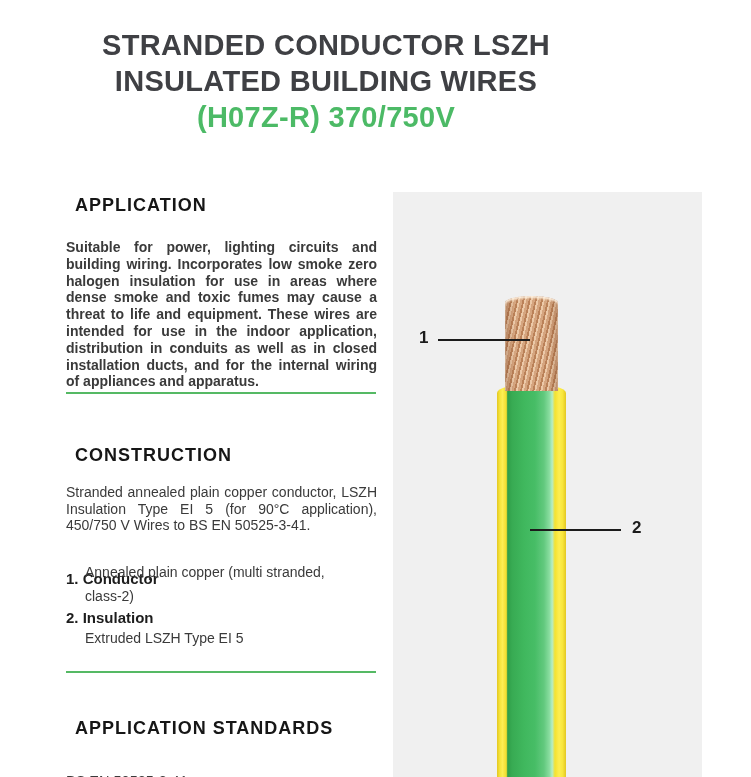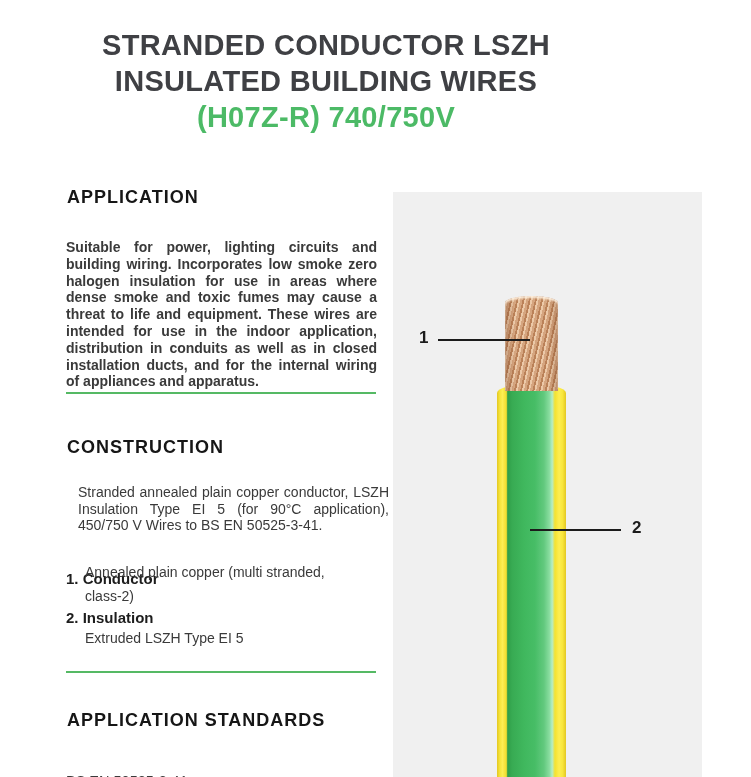--- a/index.html
+++ b/index.html
@@ -32,21 +32,21 @@
     color: #3f4044;
     white-space: nowrap;
     text-align: center;
   }
   .title-line.green { color: #4cba66; }
 
   
   .section-heading {
     position: absolute;
     left: 67px;
-    margin: 0;
+    margin: 8px;
     font-size: 18px;
     font-weight: 700;
     letter-spacing: 1px;
     color: #161616;
     white-space: nowrap;
   }
   .heading-application  { top: 187px; }
   .heading-construction { top: 437px; }
   .heading-standards    { top: 710px; text-align: center; }
 
@@ -54,21 +54,21 @@
   .body-text {
     position: absolute;
     left: 66px;
     width: 311px;
     font-size: 14px;
     line-height: 16.8px;
     color: #3a3a3a;
     text-align: justify;
   }
   .application-body  { top: 225px; font-weight: bold; }
-  .construction-intro { top: 470px; line-height: 16.5px; margin-left: 12px; }
+  .construction-intro { top: 470px; line-height: 16.5px; }
 
   .standards-body {
     position: absolute;
     left: 66px;
     top: 773px;
     font-size: 14.5px;
     color: #3a3a3a;
     white-space: nowrap;
   }
 
@@ -168,21 +168,21 @@
   .callout2-line { left: 137px; top: 337px; width: 91px; }
 </style>
 </head>
 <body>
 
 <div class="page">
 
   <header class="title-block">
     <div class="title-line">STRANDED CONDUCTOR LSZH</div>
     <div class="title-line">INSULATED BUILDING WIRES</div>
-    <div class="title-line green">(H07Z-R) 740/750V</div>
+    <div class="title-line green">(H07Z-R) 370/750V</div>
   </header>
 
   <h2 class="section-heading heading-application">APPLICATION</h2>
   <p class="body-text application-body">Suitable for power, lighting circuits and building wiring. Incorporates low smoke zero halogen insulation for use in areas where dense smoke and toxic fumes may cause a threat to life and equipment. These wires are intended for use in the indoor application, distribution in conduits as well as in closed installation ducts, and for the internal wiring of appliances and apparatus.</p>
 
   <div class="divider divider-1"></div>
 
   <h2 class="section-heading heading-construction">CONSTRUCTION</h2>
   <p class="body-text construction-intro">Stranded annealed plain copper conductor, LSZH Insulation Type EI 5 (for 90°C application), 450/750 V Wires to BS EN 50525-3-41.</p>
 

